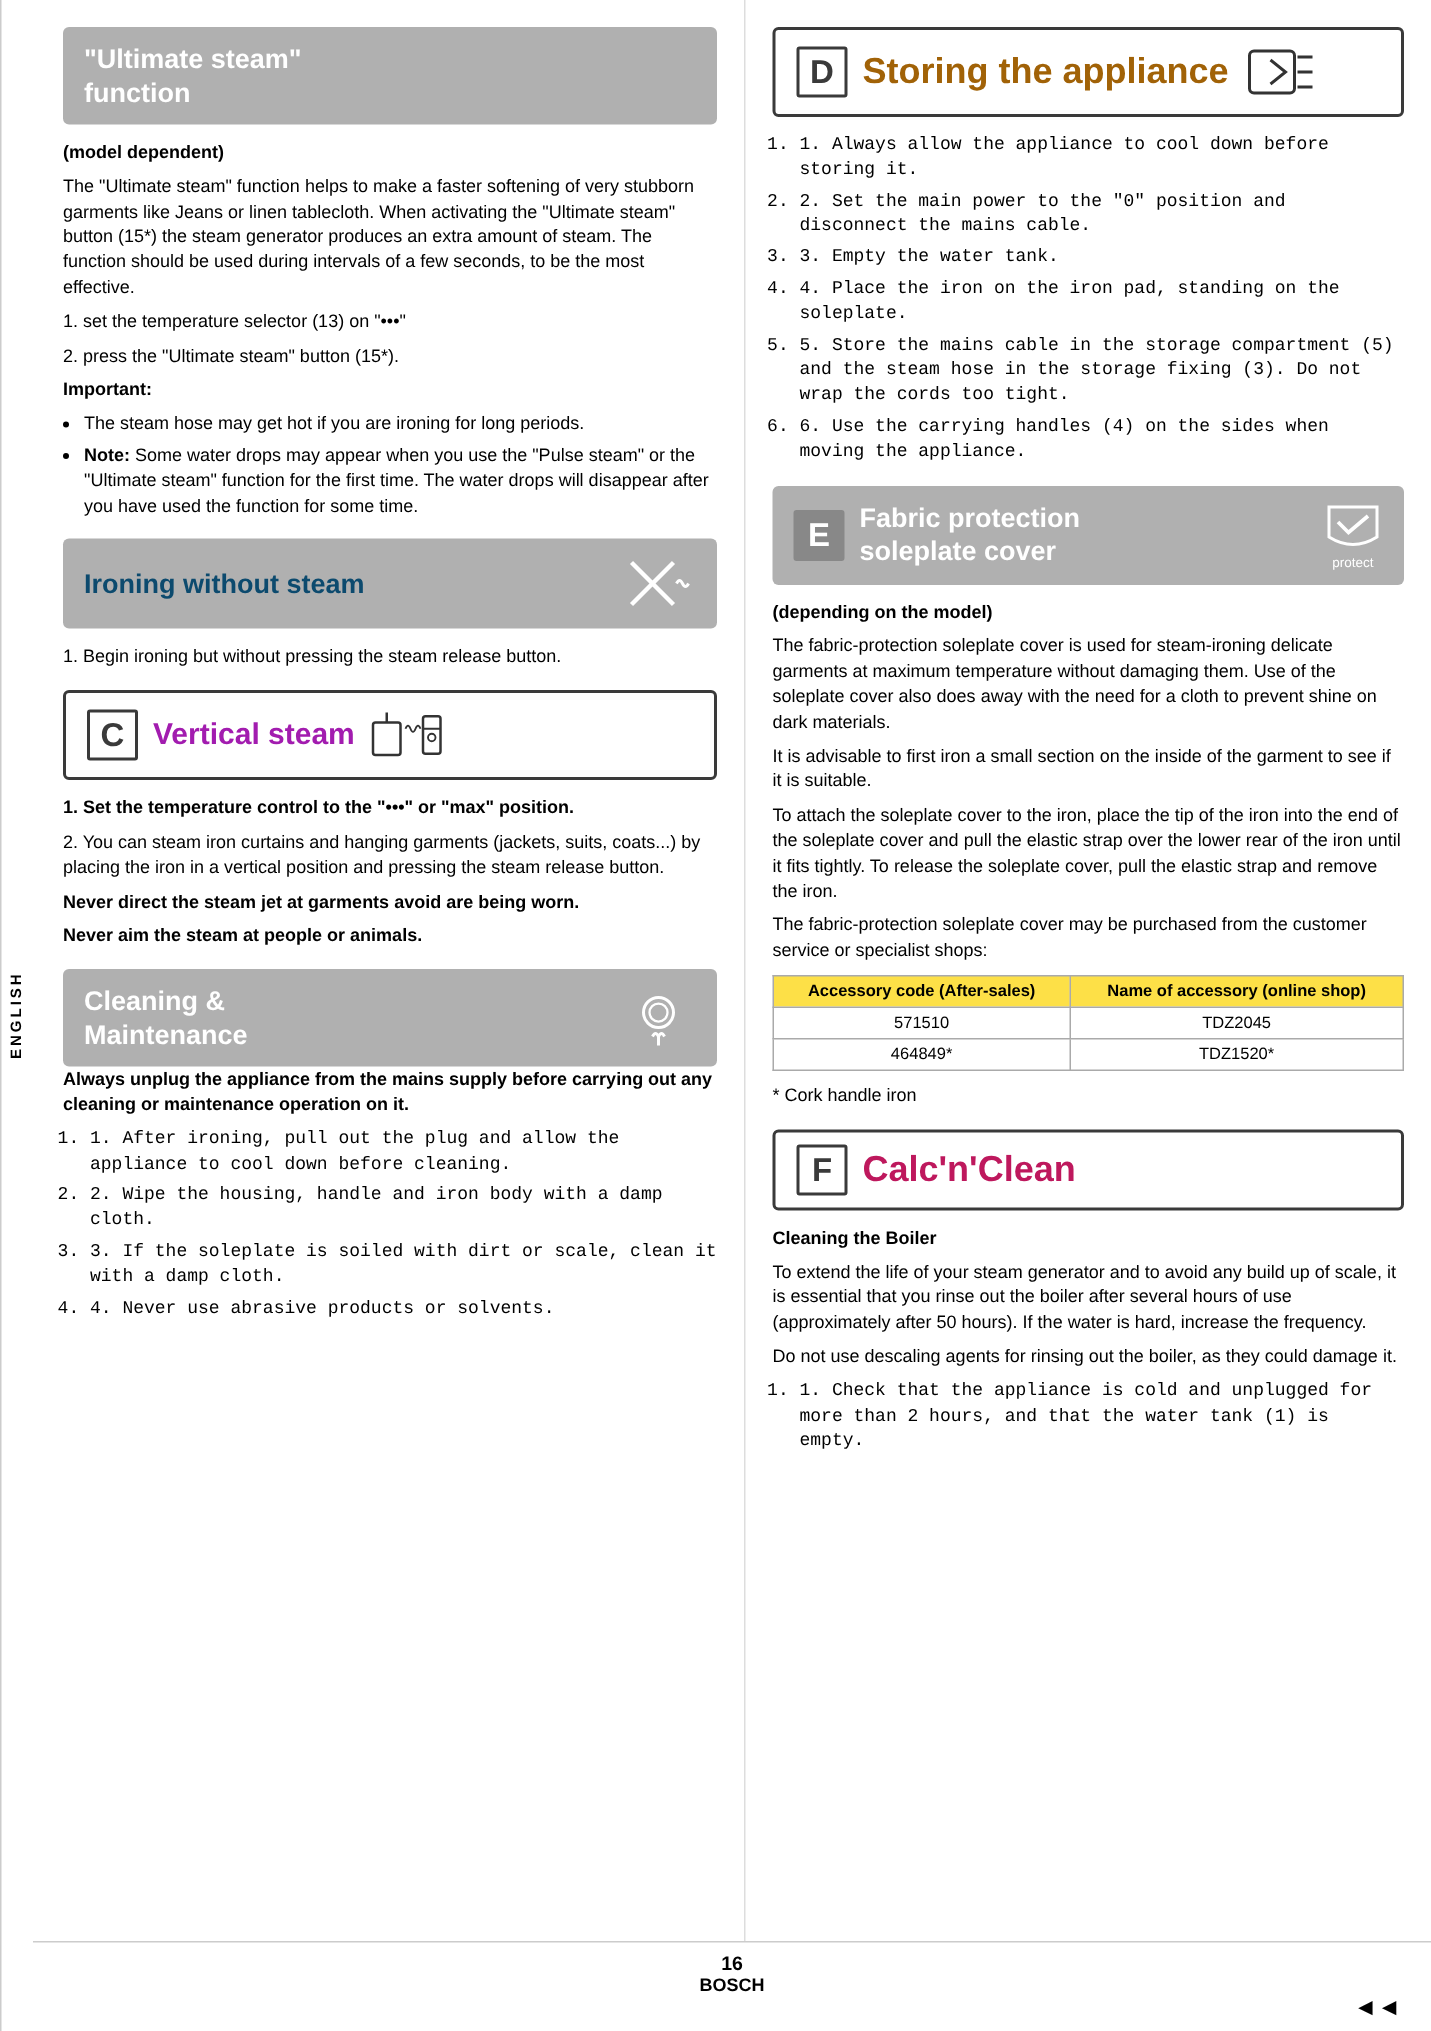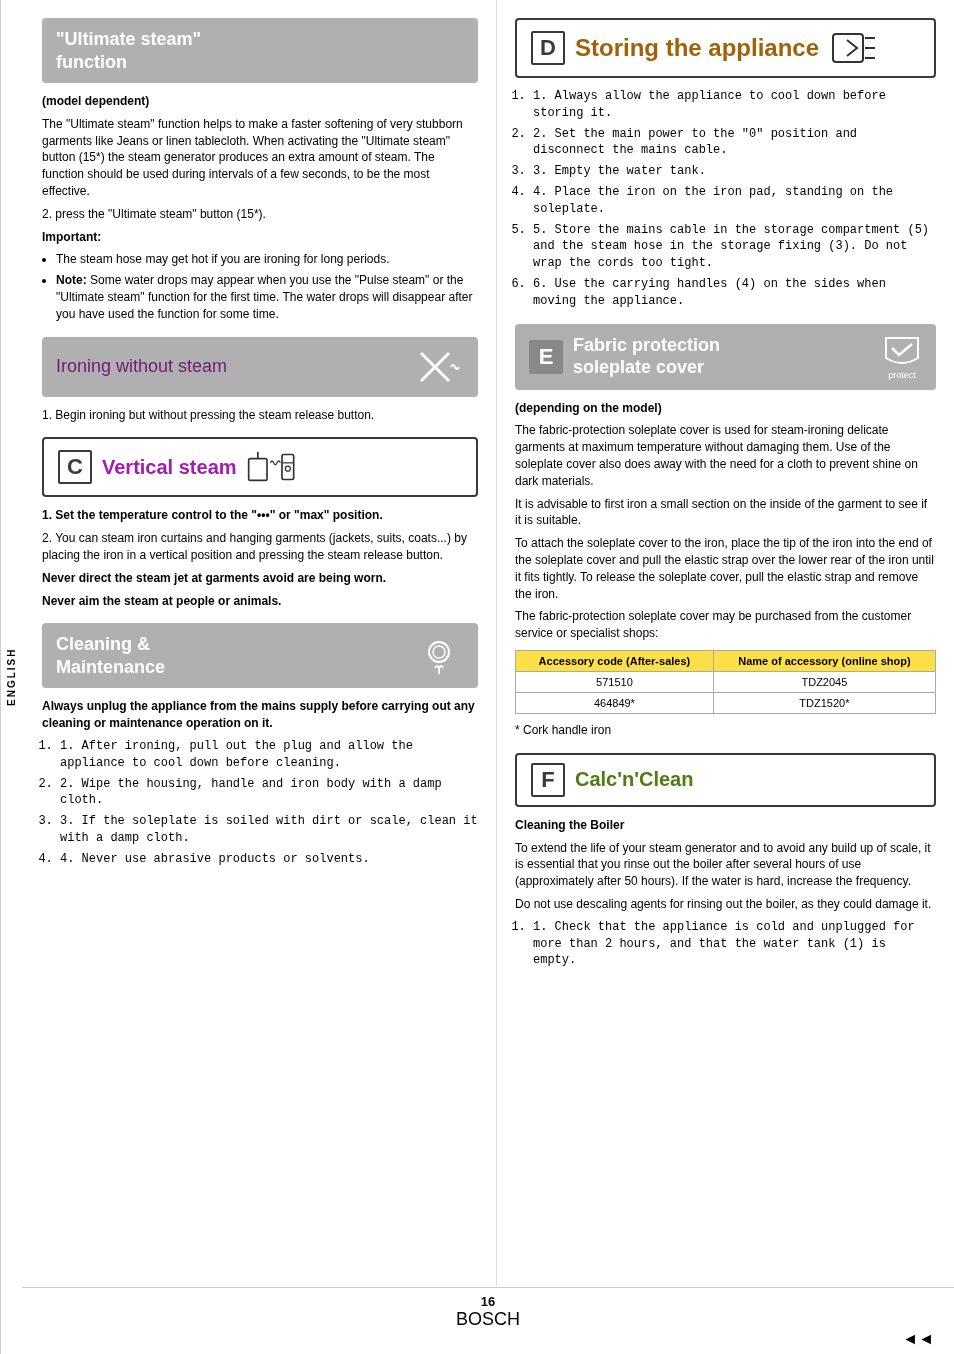--- a/index.html
+++ b/index.html
@@ -106,22 +106,22 @@
       padding: 6px 20px;
       border-top: 1px solid #ccc;
       gap: 0;
       flex-direction: column;
     }
     .page-number {
       font-size: 13px;
       font-weight: bold;
     }
     .brand {
-      font-size: 18px;
-      font-weight: normal;
+      font-size: 12px;
+      font-weight: bold;
     }
     .bottom-arrows {
       margin-left: auto;
       font-size: 16px;
     }
     .ultimate-header {
       background: #b0b0b0;
       border-radius: 4px;
       padding: 10px 14px;
       margin-bottom: 10px;
@@ -136,28 +136,27 @@
       background: #b0b0b0;
       border-radius: 4px;
       padding: 10px 14px;
       margin-bottom: 10px;
       display: flex;
       align-items: center;
       justify-content: space-between;
     }
     .ironing-header h2 {
       font-size: 18px;
-      font-weight: normal;
-      color: #701a75;
+      font-weight: bold;
+      color: #0c4a6e;
     }
     .cleaning-header {
       background: #b0b0b0;
       border-radius: 4px;
       padding: 10px 14px;
-      margin-bottom: 10px;
       display: flex;
       align-items: center;
       justify-content: space-between;
     }
     .cleaning-header h2 {
       font-size: 18px;
       font-weight: bold;
       color: #fff;
       line-height: 1.25;
     }
@@ -213,23 +212,23 @@
     .calcn-header {
       border: 2px solid #3a3a3a;
       border-radius: 4px;
       padding: 8px 14px;
       margin-bottom: 10px;
       display: flex;
       align-items: center;
       gap: 10px;
     }
     .calcn-header h2 {
-      font-size: 20px;
-      font-weight: bold;
-      color: #4d7c0f;
+      font-size: 24px;
+      font-weight: bold;
+      color: #be185d;
     }
   </style>
 </head>
 <body>
 
 <div class="page">
 
   <div class="sidebar">
     <span>ENGLISH</span>
   </div>
@@ -244,20 +243,21 @@
             <h2>
               <span>"Ultimate steam"</span><br>
               <span>function</span>
             </h2>
           </div>
 
           <p>
             <span class="bold">(model dependent)</span>
           </p>
           <p>The "Ultimate steam" function helps to make a faster softening of very stubborn garments like Jeans or linen tablecloth. When activating the "Ultimate steam" button (15*) the steam generator produces an extra amount of steam. The function should be used during intervals of a few seconds, to be the most effective.</p>
+          <p>1. set the temperature selector (13) on "•••"</p>
           <p>2. press the "Ultimate steam" button (15*).</p>
 
           <p class="bold">
             <span>Important:</span>
           </p>
           <ul>
             <li>The steam hose may get hot if you are ironing for long periods.</li>
             <li>
               <span class="bold">Note:</span><span> Some water drops may appear when you use the "Pulse steam" or the "Ultimate steam" function for the first time. The water drops will disappear after you have used the function for some time.</span>
             </li>

